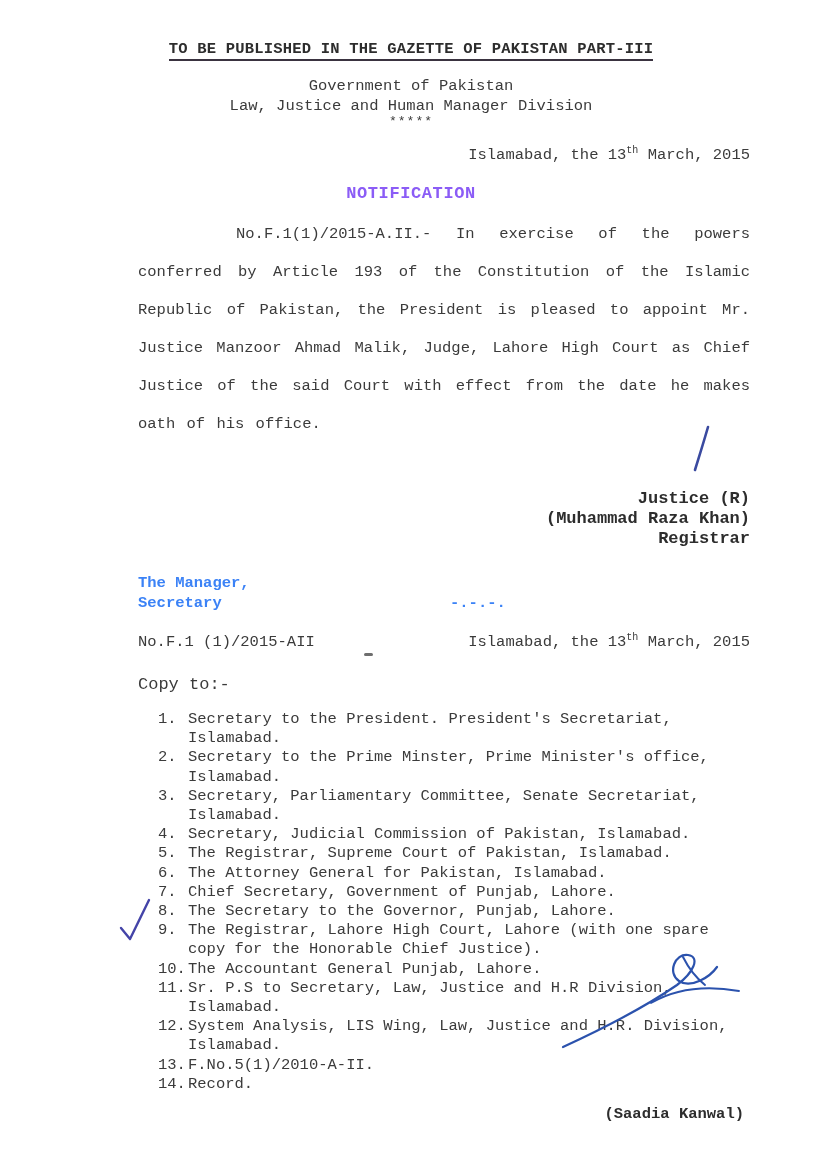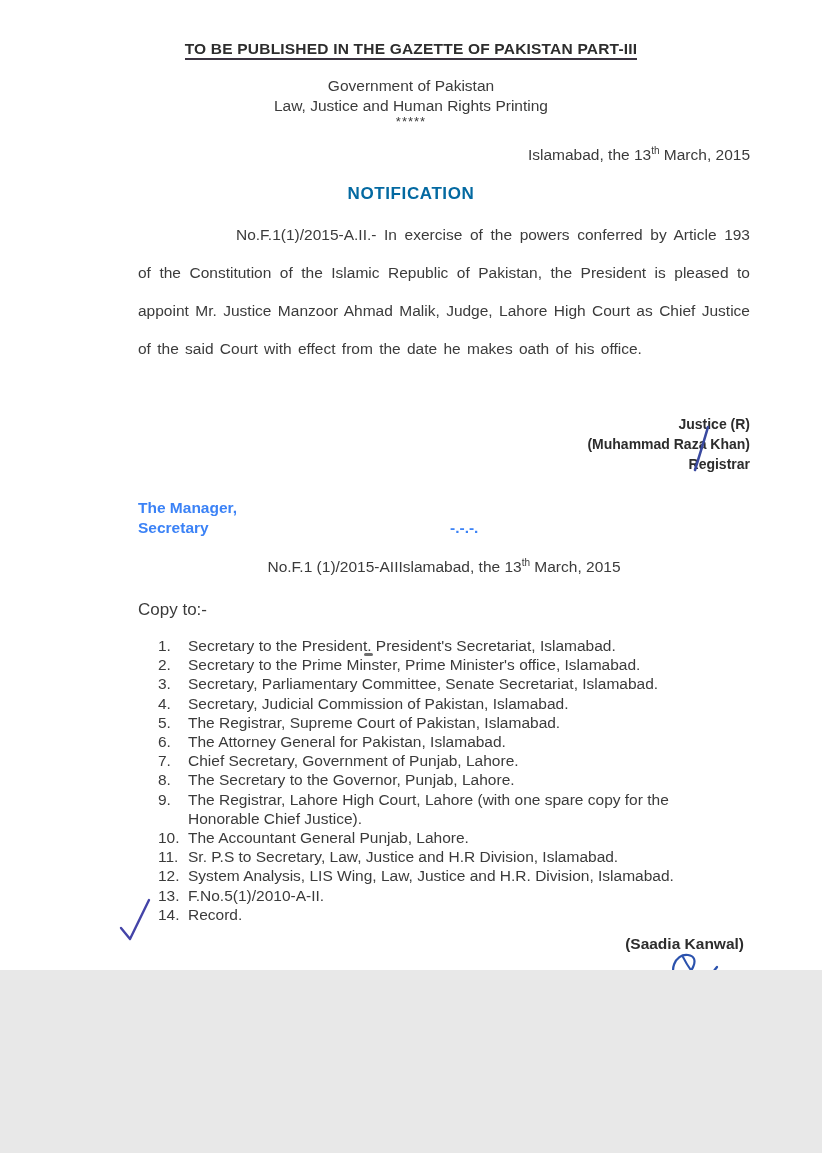--- a/index.html
+++ b/index.html
@@ -1,59 +1,59 @@
 <!DOCTYPE html>
 <html><head>
 <meta charset="utf-8">
 <style>
   html,body { margin:0; padding:0; background:#e8e8e8; }
   .page {
     position:relative;
-    width:822px; height:970px;
+    width:822px; height:1153px;
     margin:0 auto;
     background:#ffffff;
-    font-family:Liberation Sans, sans-serif;
+    font-family:Liberation Mono, monospace;
     color:#3b3b3b;
     overflow:hidden;
   }
   .gazette-header { text-align:center; padding-top:40px; font-size:15.5px; }
   .gazette-header span {
     font-weight:bold; color:#2d2d2d;
     border-bottom:2px solid #3a3340;
     padding-bottom:1px;
     letter-spacing:0.2px;
   }
   .org-block { text-align:center; margin-top:18px; font-size:15.5px; line-height:20px; }
   .stars { font-size:13px; line-height:12px; letter-spacing:1px; }
   .date-line { text-align:right; margin:18px 72px 0 0; font-size:15.5px; }
   sup.th { font-size:10px; vertical-align:super; line-height:0; }
   .notification-heading {
     text-align:center; margin-top:20px;
-    font-weight:bold; font-size:17px; color:#0369a1; letter-spacing:0.6px;
+    font-weight:bold; font-size:17px; color:#8b5cf6; letter-spacing:0.6px;
   }
   .body-paragraph {
     margin:12px 72px 0 138px;
     text-align:justify; text-indent:98px;
     font-size:15.5px; line-height:38px;
     word-spacing:2px;
   }
   .signatory-block {
     text-align:right; margin:46px 72px 0 0;
     font-weight:bold; color:#2d2d2d;
-    font-size:14px; line-height:20px;padding-left:40px;
+    font-size:17px; line-height:20px;padding-left:40px;
   }
   .addressee-block {
     position:relative;
     margin:24px 0 0 138px;
     font-weight:bold; color:#3b82f6;
     font-size:15.5px; line-height:20px;
   }
   .dash-separator { position:absolute; left:312px; bottom:0; font-weight:bold; }
   .ref-line {
-    display:flex; justify-content:center;
+    display:flex; justify-content:space-between;
     margin:20px 72px 4px 138px; font-size:15.5px;
   }
   .copy-to-label { margin:24px 0 0 138px; font-size:17px; }
   .copy-list { margin:16px 0 0 158px; width:576px; font-size:15.5px; }
   .copy-row { display:flex; line-height:19.2px; }
   .copy-row .num { flex:0 0 30px; }
   .copy-row .txt { flex:1; }
   .officer-block {
     text-align:right; margin:10px 78px 0 0;
     font-size:15.5px; line-height:20px;
@@ -69,21 +69,21 @@
 <body>
 
 <div class="page">
 
   <div class="gazette-header">
     <span>TO BE PUBLISHED IN THE GAZETTE OF PAKISTAN PART-III</span>
   </div>
 
   <div class="org-block">
     <div>Government of Pakistan</div>
-    <div>Law, Justice and Human Rights Printing</div>
+    <div>Law, Justice and Human Manager Division</div>
     <div class="stars">*****</div>
   </div>
 
   <div class="date-line"><span>Islamabad, the 13</span><sup class="th">th</sup><span> March, 2015</span></div>
 
   <div class="notification-heading">NOTIFICATION</div>
 
   <div class="body-paragraph">No.F.1(1)/2015-A.II.- In exercise of the powers conferred by Article 193 of the Constitution of the Islamic Republic of Pakistan, the President is pleased to appoint  Mr. Justice Manzoor Ahmad Malik, Judge, Lahore High Court as Chief Justice of the said Court with effect from the date he makes oath of his office.</div>
 
   <div class="signatory-block">

